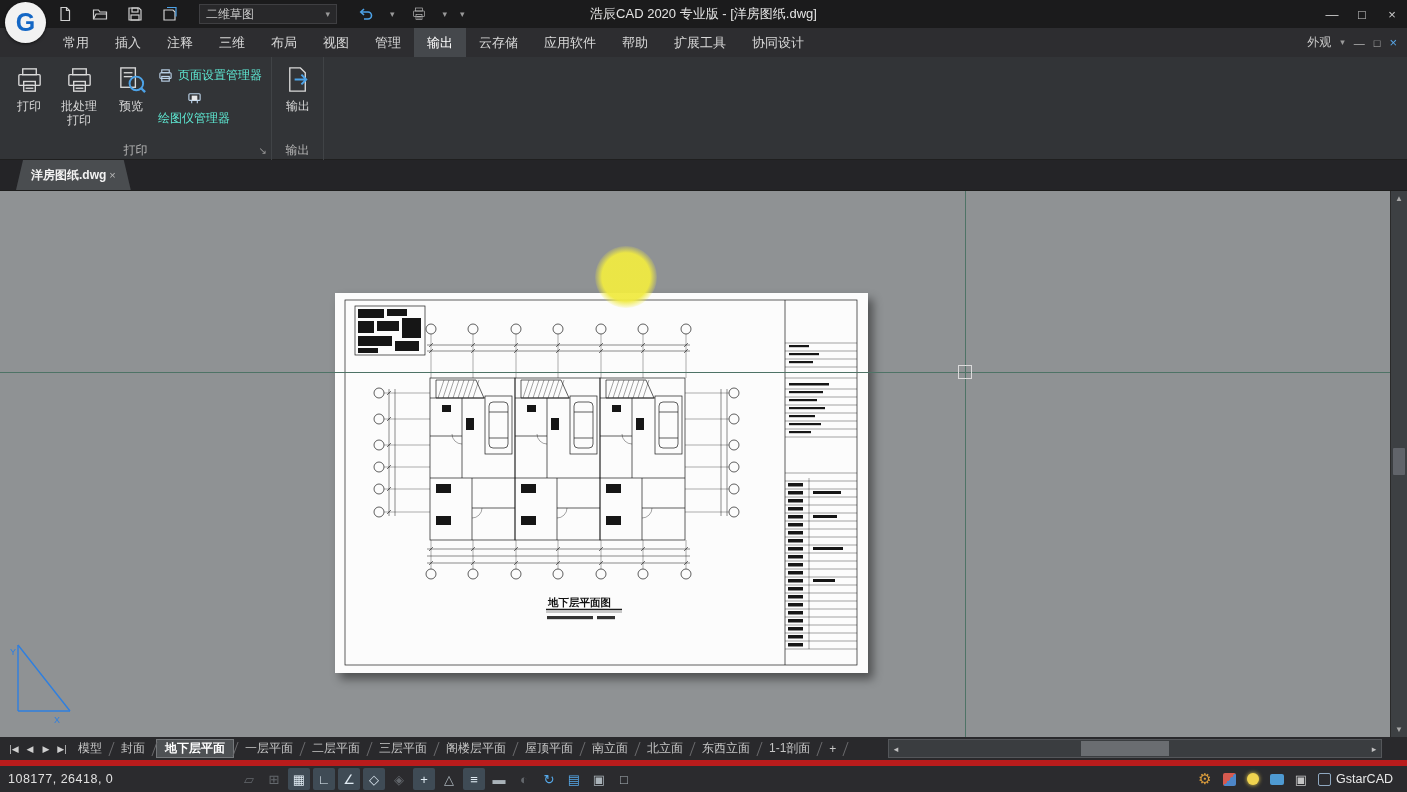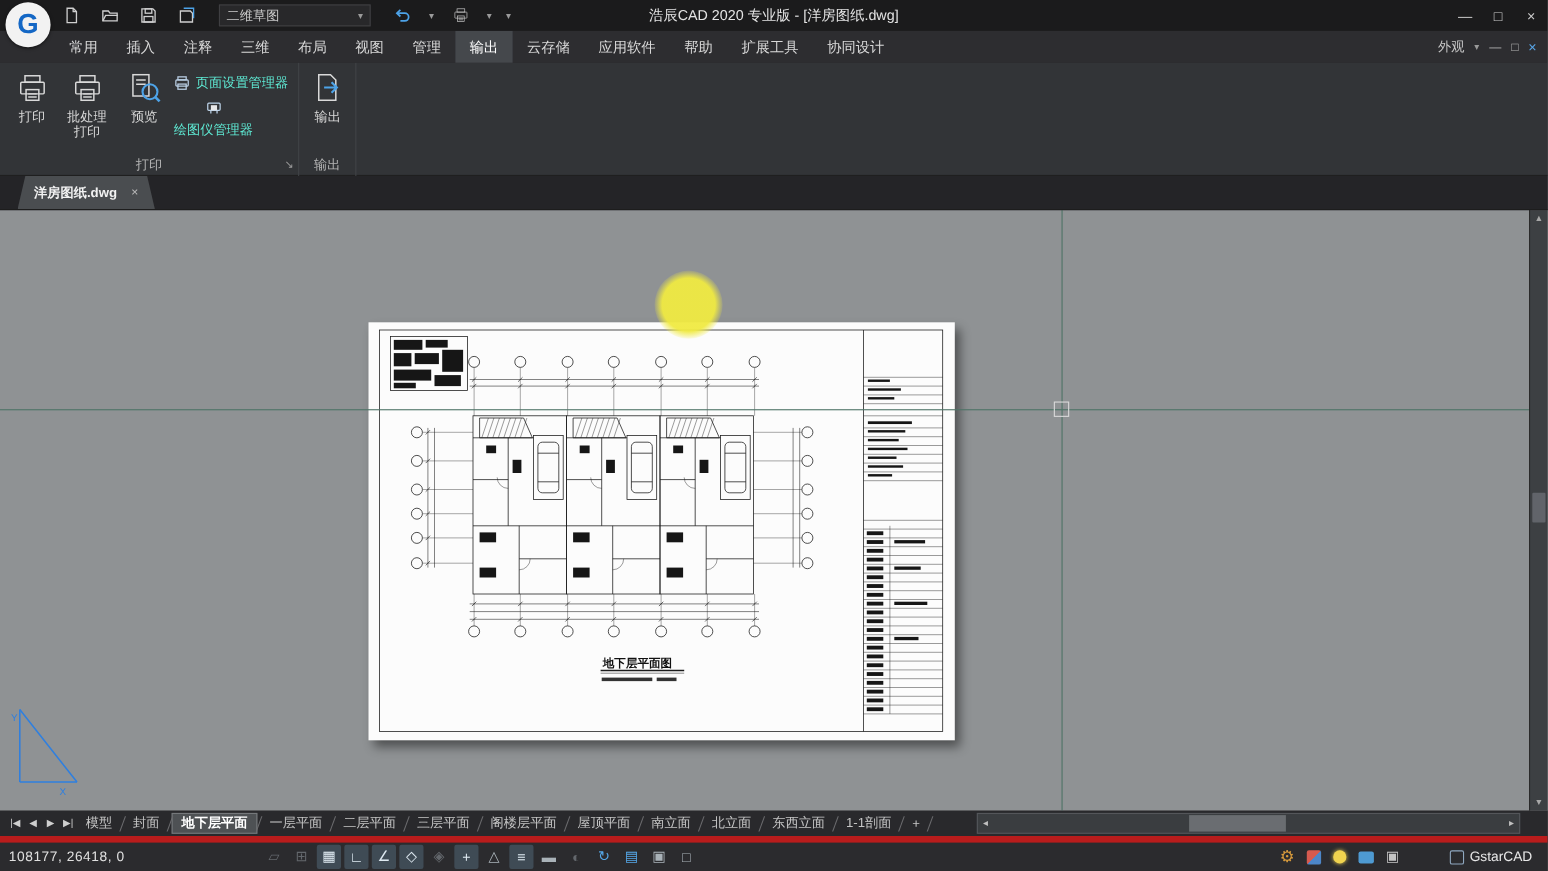--- a/index.html
+++ b/index.html
@@ -31,21 +31,21 @@
   .rgroup{position:absolute;top:0;height:103px;border-right:1px solid #404346;}
   .glabel{position:absolute;left:0;right:0;bottom:2px;text-align:center;color:#b5b5b5;font-size:12px;height:16px;line-height:16px;}
   .launcher{position:absolute;right:4px;bottom:4px;color:#9a9a9a;font-size:10px;line-height:10px;}
   .bigbtn{position:absolute;top:4px;width:46px;height:76px;display:flex;flex-direction:column;align-items:center;color:#d8d8d8;font-size:12px;line-height:14px;text-align:center;}
   .bigbtn svg{width:31px;height:31px;margin:4px 0 3px;stroke:#d9d9d9;fill:none;stroke-width:1.4;flex:none;}
   .smallrow{position:absolute;display:flex;align-items:center;gap:5px;color:#5eead4;font-size:12px;white-space:nowrap;}
   .smallrow svg{width:15px;height:15px;stroke:#bcd2e8;fill:none;stroke-width:1.2;flex:none;}
 
   
   .doctabbar{position:absolute;left:0;top:160px;right:0;height:31px;background:#242427;display:flex;align-items:flex-end;border-bottom:1px solid #1d1d1d;z-index:25;}
-  .doctab{margin-left:16px;height:30px;display:flex;align-items:center;gap:13px;padding:0 15px;background:#4a4d50;color:#f2f2f2;font-size:12px;font-weight:bold;clip-path:polygon(7px 0,calc(100% - 7px) 0,100% 100%,0 100%);}
+  .doctab{margin-left:16px;height:30px;display:flex;align-items:center;gap:3px;padding:0 15px;background:#4a4d50;color:#f2f2f2;font-size:12px;font-weight:bold;clip-path:polygon(7px 0,calc(100% - 7px) 0,100% 100%,0 100%);}
   .doctab .x{color:#b9b9b9;font-weight:normal;font-size:11px;}
 
   
   .canvas{position:absolute;left:0;top:191px;width:1407px;height:546px;background:#8f9294;overflow:hidden;z-index:5;}
   .paper{position:absolute;left:335px;top:102px;width:533px;height:380px;background:#fcfcfc;box-shadow:5px 6px 9px rgba(0,0,0,.45);z-index:2;padding-left:35px;}
   .plan{position:absolute;left:0;top:0;width:533px;height:380px;stroke:#1b1b1b;fill:none;stroke-width:.7;}
   .plan text{font-family:"Liberation Sans","DejaVu Sans",sans-serif;}
   .xh{position:absolute;background:#4e7366;z-index:6;}
   .xh.h{left:0;width:1390px;top:181px;height:1px;}
   .xh.v{left:965px;top:0;height:546px;width:1px;}
@@ -75,21 +75,21 @@
   .sicon{width:22px;height:22px;display:flex;align-items:center;justify-content:center;color:#a9b2b8;font-size:13px;border-radius:2px;}
   .sicon.on{background:#3f4b55;color:#dfeaf2;}
   .sicon.dim{color:#63676c;}
   .sicon.accent{color:#55a8e8;}
   .sright{margin-left:auto;display:flex;align-items:center;gap:11px;padding-right:14px;}
   .gear{color:#d89b3c;font-size:15px;}
   .shieldic{width:13px;height:13px;border-radius:2px;background:linear-gradient(135deg,#d65a4f 50%,#4d86c8 50%);}
   .bulbic{width:12px;height:12px;border-radius:50%;background:#f0d34f;box-shadow:0 0 4px #f0d34f;}
   .feedbackic{width:14px;height:11px;border-radius:2px;background:#4e9ad2;}
   .displayic{color:#c4c4c4;font-size:13px;}
-  .brand{display:flex;align-items:center;gap:5px;font-size:12.5px;color:#e8e8e8;margin-left:35px;}
+  .brand{display:flex;align-items:center;gap:5px;font-size:12.5px;color:#e8e8e8;}
   .brandbox{width:13px;height:13px;border:1px solid #8fa8c0;border-radius:2px;}
 </style>
 </head>
 <body>
 
 <svg width="0" height="0" style="position:absolute" aria-hidden="true">
 <defs>
   <symbol id="ic-printer" viewBox="0 0 32 32">
     <rect x="9" y="4" width="14" height="6"></rect>
         <rect x="5" y="10" width="22" height="11" rx="1"></rect>

